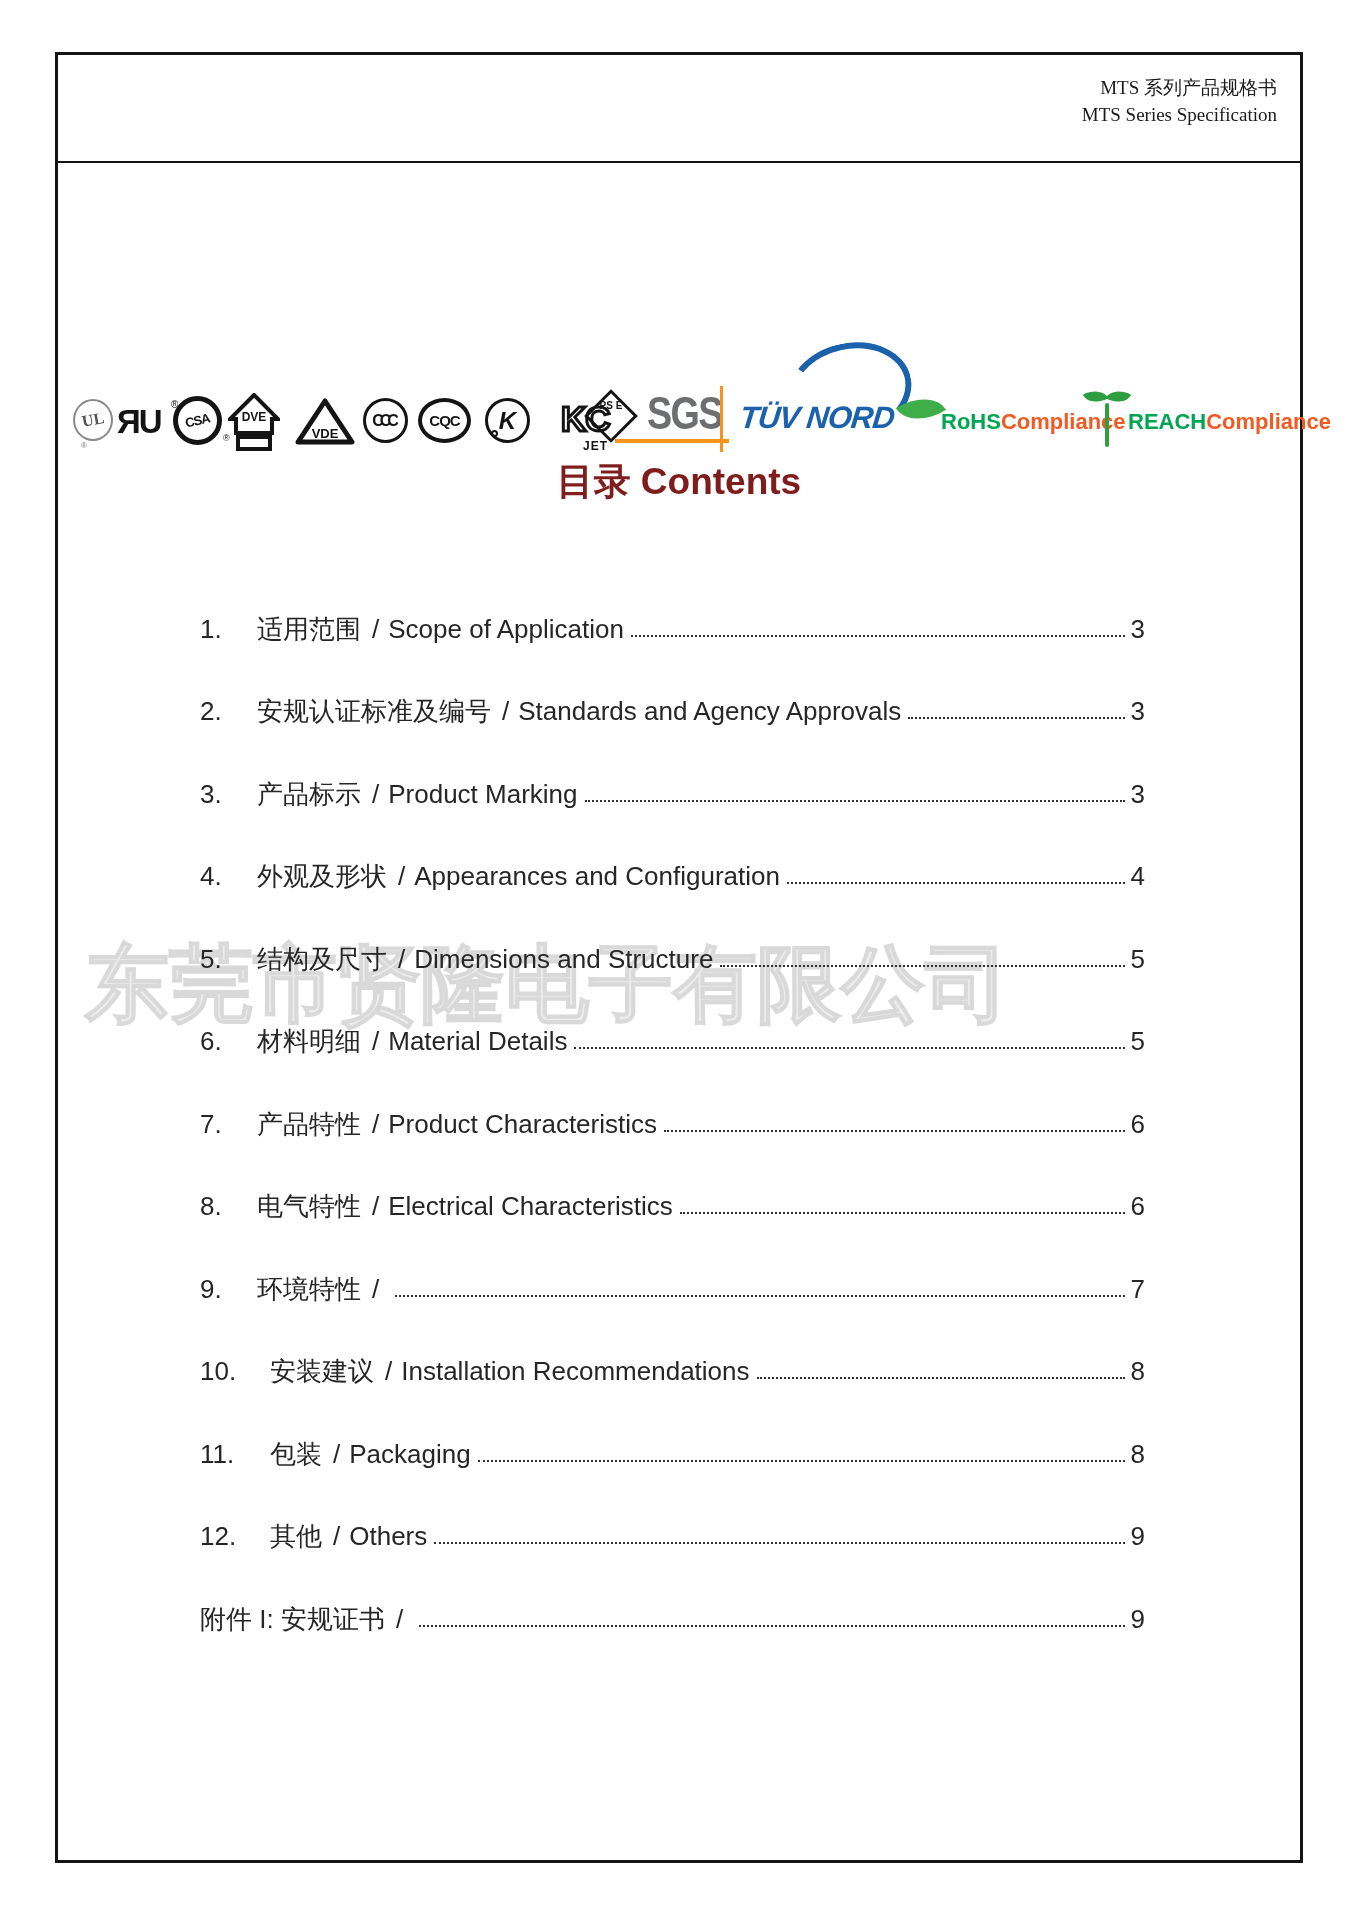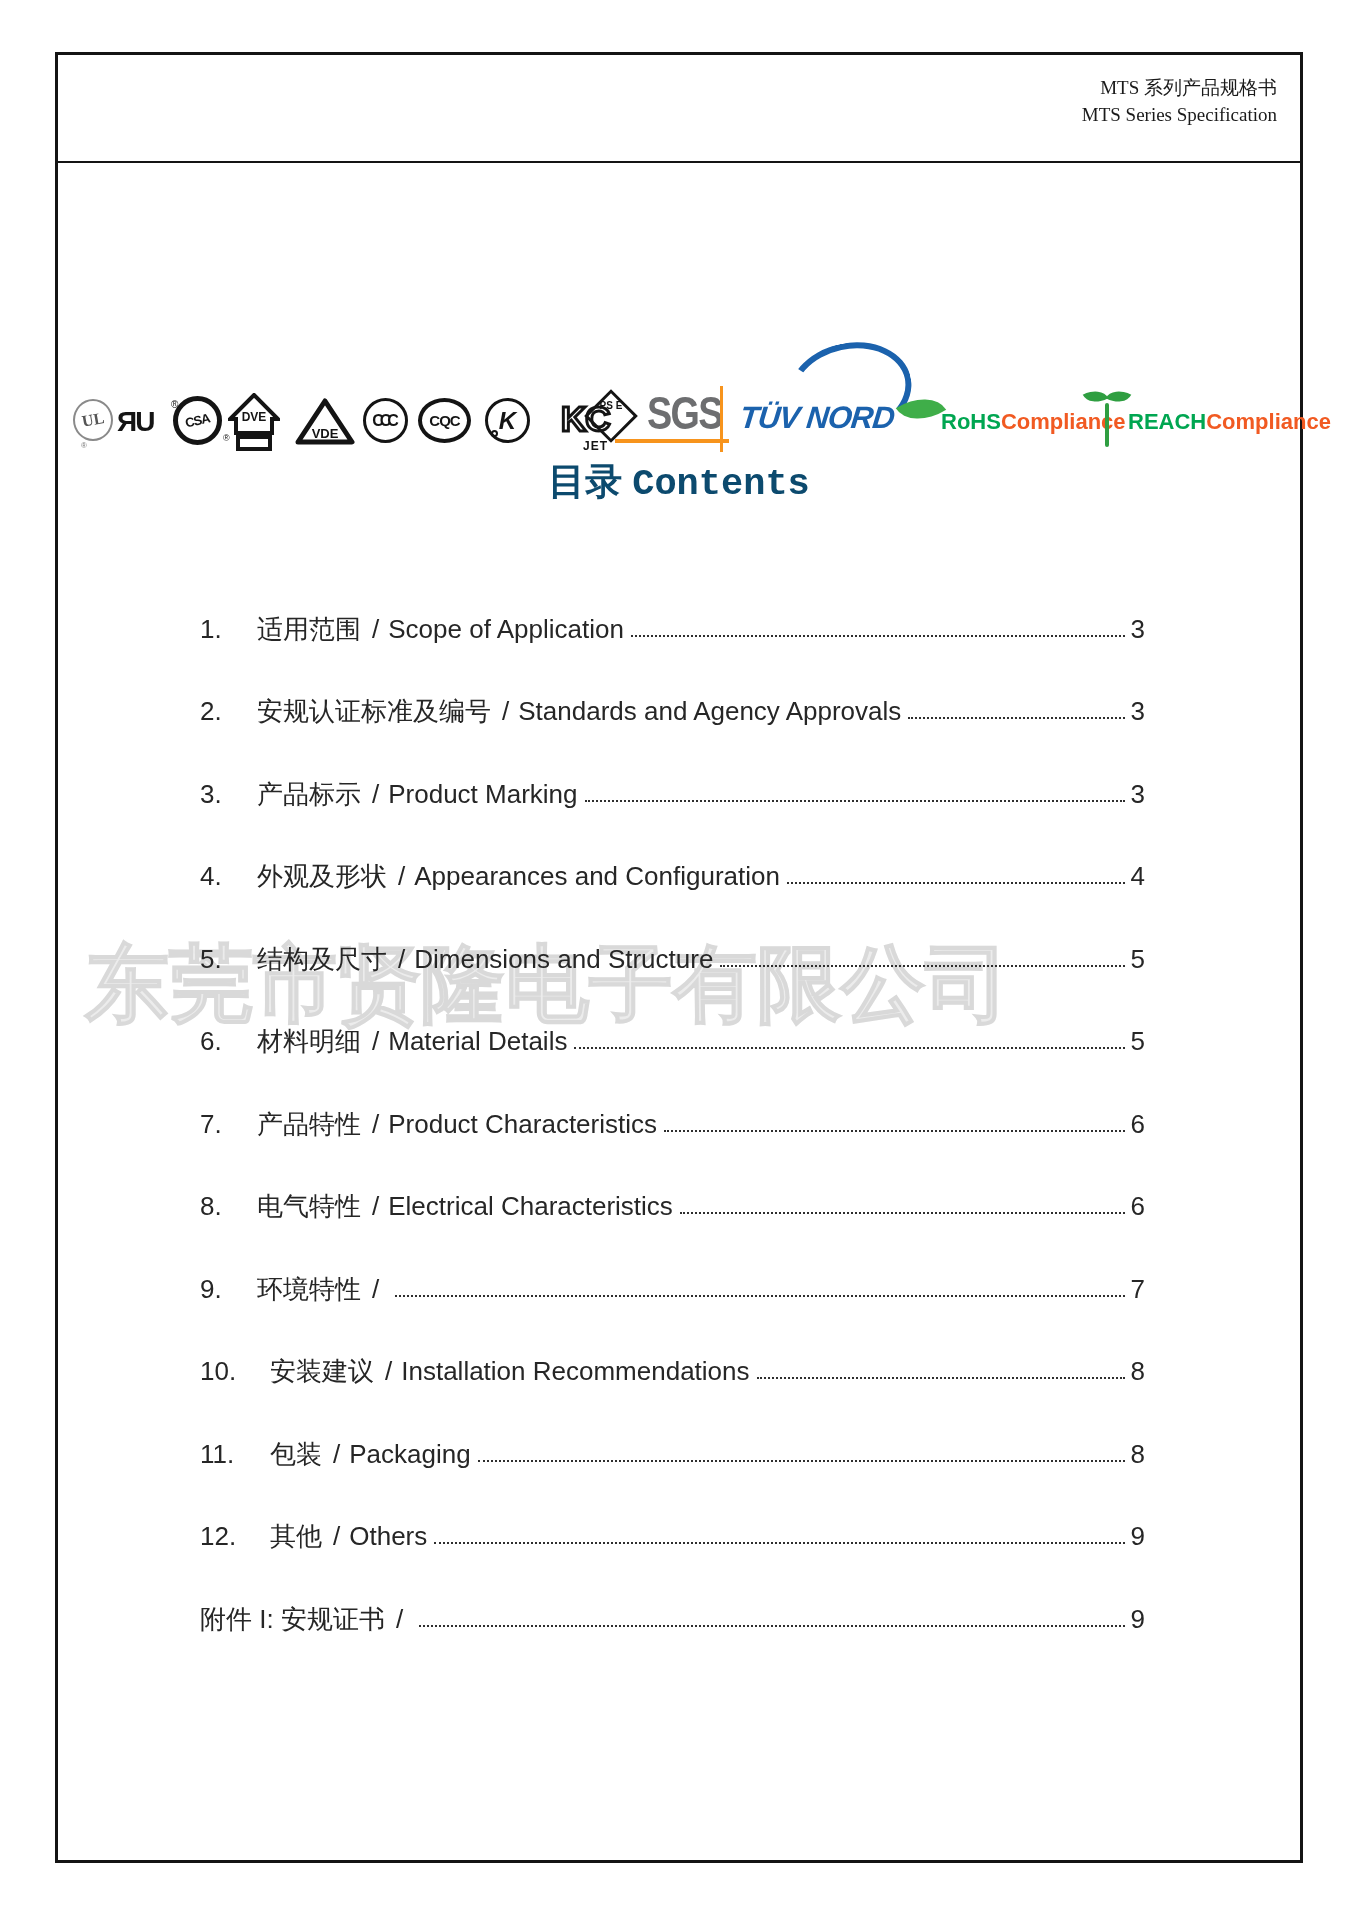--- a/index.html
+++ b/index.html
@@ -24,21 +24,21 @@
   .doc-header div{white-space:nowrap;}
 
   
   .logo-strip{position:absolute;left:55px;top:383px;width:1248px;height:90px;}
   .logo-strip *{box-sizing:border-box;}
   .lg{position:absolute;}
   .circ{border-radius:50%;display:flex;align-items:center;justify-content:center;}
   .ul-mark{left:18px;top:16px;width:40px;height:42px;border:2.5px solid #8a8a8a;}
   .ul-mark span{font-family:"Liberation Serif",serif;font-weight:bold;font-size:16px;color:#555;transform:rotate(-10deg);}
   .ul-reg{position:absolute;left:26px;top:58px;font-size:8px;color:#777;}
-  .ru-mark{left:62px;top:20px;font-size:28px;font-weight:900;color:#141414;letter-spacing:-2px;line-height:38px;}
+  .ru-mark{left:62px;top:20px;font-size:33px;font-weight:900;color:#141414;letter-spacing:-2px;line-height:38px;}
   .ru-reg{position:absolute;left:116px;top:16px;font-size:10px;color:#141414;}
   .csa-mark{left:118px;top:13px;width:49px;height:49px;border:5px solid #141414;}
   .csa-mark span{font-size:13px;font-weight:900;color:#141414;letter-spacing:-1px;transform:rotate(-12deg);}
   .csa-reg{position:absolute;left:168px;top:50px;font-size:9px;color:#141414;}
   .svg-mark{position:absolute;}
   .kmark{left:430px;top:15px;width:45px;height:45px;border:3.5px solid #141414;position:relative;}
   .kmark span{font-size:24px;font-weight:900;font-style:italic;color:#141414;}
   .kmark .dot{position:absolute;left:3px;bottom:3px;width:7px;height:7px;border-radius:50%;border:2px solid #141414;}
   .ccc-mark{left:308px;top:15px;width:45px;height:45px;border:3.5px solid #141414;}
   .ccc-mark span{font-size:16px;font-weight:900;letter-spacing:-4px;color:#141414;padding-right:4px;}
@@ -60,21 +60,21 @@
   .sprout .stem{position:absolute;left:20px;top:18px;width:4px;height:44px;background:#2f9e41;border-radius:2px;}
   .sprout .lf1{position:absolute;left:0px;top:4px;width:21px;height:15px;background:#2f9e41;border-radius:0 100% 0 100%;transform:rotate(-28deg);}
   .sprout .lf2{position:absolute;left:23px;top:4px;width:21px;height:15px;background:#2f9e41;border-radius:100% 0 100% 0;transform:rotate(28deg);}
   .reach-text{left:1073px;top:26px;font-size:22px;font-weight:900;white-space:nowrap;text-align:center;}
   .grn{color:#00a651;}
   .org{color:#f15a22;}
 
   
   .contents-title{
     position:absolute;left:55px;top:457px;width:1248px;text-align:center;
-    font-family:Liberation Mono, monospace;font-weight:bold;font-size:37px;color:#0c4a6e;
+    font-family:Liberation Sans, sans-serif;font-weight:bold;font-size:37px;color:#7f1d1d;
   }
   .contents-title .zh{margin-right:10px;}
 
   
   .watermark{
     position:absolute;left:85px;top:928px;z-index:1;
     font-size:84px;font-weight:bold;color:#ececec;
     -webkit-text-stroke:1.5px #d9d9d9;white-space:nowrap;letter-spacing:0px;
   }
 

